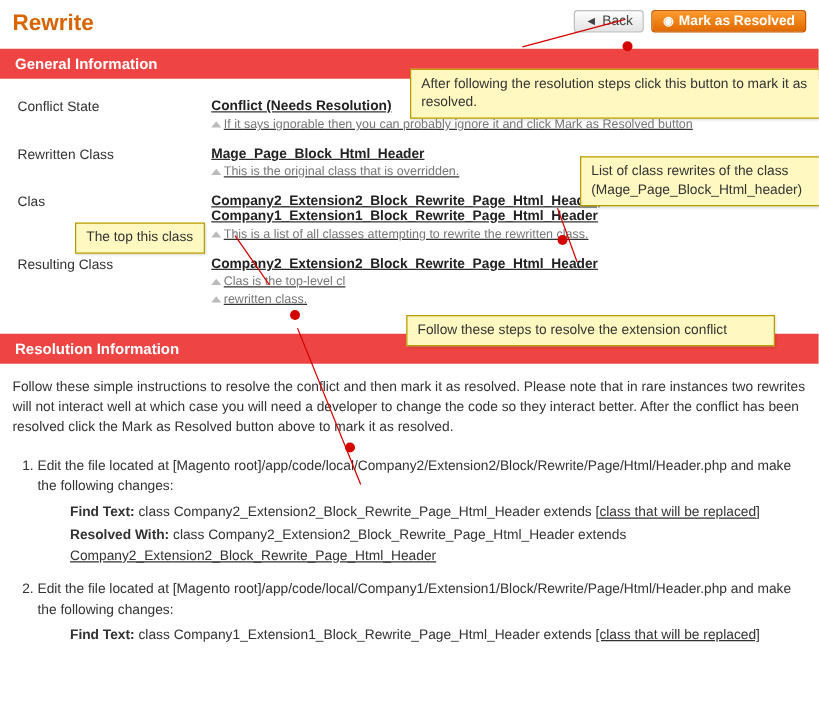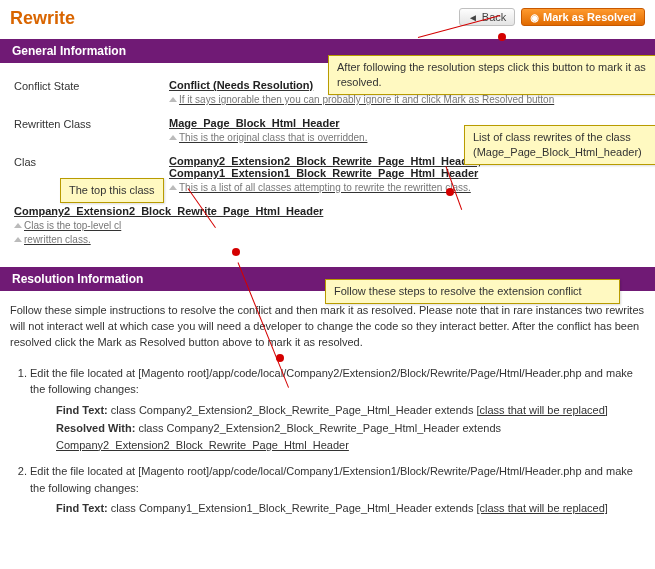--- a/index.html
+++ b/index.html
@@ -39,21 +39,21 @@
     color: #444;
   }
   .btn-resolve {
     background: linear-gradient(#ff9a2e,#e06a00);
     border-color: #c75800;
     color: #fff;
     font-weight: bold;
   }
   .btn-back .ico, .btn-resolve .ico { font-size: 10px; }
   .section-bar {
-    background: #701a75;
+    background: #ef4444;
     color: #fff;
     font-weight: bold;
     font-size: 12px;
     padding: 5px 12px;
     margin: 0 0 6px 0;
   }
   .section-body { padding: 4px 10px 16px 10px; }
   .info-row {
     display: flex;
     align-items: flex-start;
@@ -119,21 +119,21 @@
     position: absolute;
     background: #d40000;
     height: 1px;
     transform-origin: left center;
   }
 
   
   #callout-top { top: 55px; left: 328px; width: 356px; }
   #callout-class-list { top: 125px; left: 432px; width: 225px; margin-left: 32px; }
   #callout-toplevel { top: 178px; left: 60px; }
-  #callout-follow { top: 252px; left: 325px; width: 295px; margin-top: 27px; }
+  #callout-follow { top: 252px; left: 325px; width: 295px; }
 
   #dot1 { top: 33px; left: 498px; } 
   #dot2 { top: 188px; left: 446px; } 
   #dot3 { top: 248px; left: 232px; } 
   #dot4 { top: 354px; left: 276px; } 
 
   #line1 { top: 37px; left: 418px; width: 85px; transform: rotate(-15deg); } 
   #line2 { top: 166px; left: 446px; width: 46px; transform: rotate(70deg); } 
   #line3 { top: 188px; left: 188px; width: 48px; transform: rotate(55deg); } 
   #line4 { top: 262px; left: 238px; width: 135px; transform: rotate(68deg); } 
@@ -179,20 +179,21 @@
 
     <div class="info-row">
       <div class="info-label">Clas</div>
       <div class="info-value">
         <div class="val-strong">Company2_Extension2_Block_Rewrite_Page_Html_Header, Company1_Extension1_Block_Rewrite_Page_Html_Header</div>
         <div class="hint">This is a list of all classes attempting to rewrite the rewritten class.</div>
       </div>
     </div>
 
     <div class="info-row">
+      <div class="info-label">Resulting Class</div>
       <div class="info-value">
         <div class="val-strong">Company2_Extension2_Block_Rewrite_Page_Html_Header</div>
         <div class="hint">Clas is the top-level cl</div>
         <div class="hint" style="padding-left:10px;">
           <span>rewritten class.</span>
         </div>
       </div>
     </div>
 
   </div>

